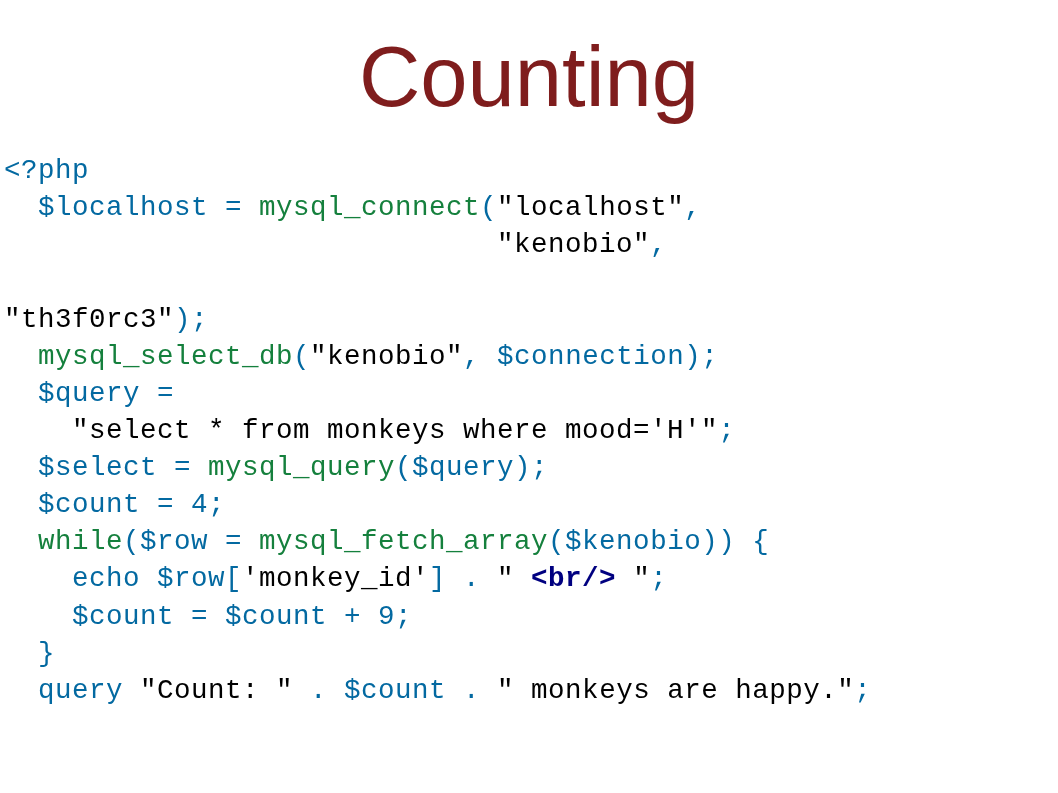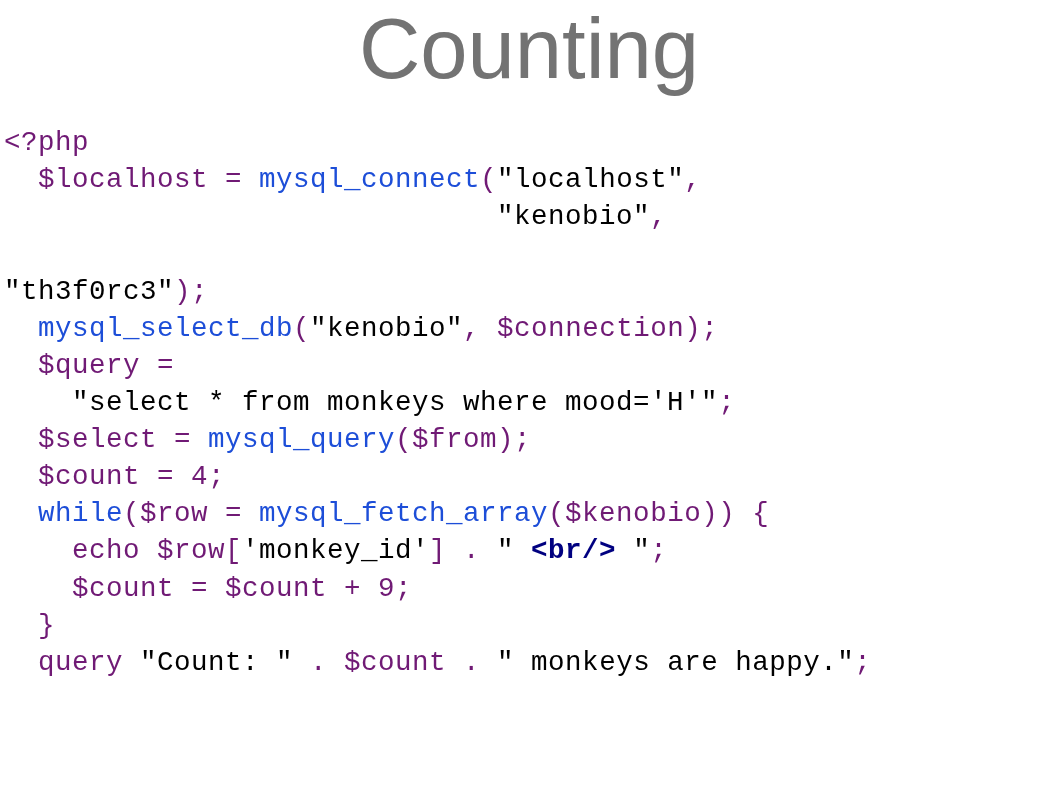--- a/index.html
+++ b/index.html
@@ -10,49 +10,50 @@
     body {
       background: #ffffff;
       width: 1058px;
       height: 793px;
       font-family: "Courier New", Courier, monospace;
       overflow: hidden;
     }
     .title {
       font-family: Verdana, Geneva, sans-serif;
       font-size: 85px;
-      color: #737373;
+      color: #7f1d1d;
       text-align: center;
+      margin-top: 28px;
       margin-bottom: 26px;
       font-weight: normal;
     }
     .code {
       font-size: 27.5px;
       line-height: 1.35;
       letter-spacing: 0.5px;
       white-space: pre;
       padding-left: 4px;
     }
     .black { color: #000000; }
-    .green { color: #701a75; font-family: Liberation Mono, monospace; }
-    .red { color: #1d4ed8; }
+    .green { color: #0369a1; font-family: Liberation Mono, monospace; }
+    .red { color: #15803d; }
     .tag { color: #000080; font-weight: bold; }
   </style>
 </head>
 <body>
 
 <h1 class="title">Counting</h1>
 
 <div class="code"><span class="green">&lt;?php</span>
 <span class="green">  $localhost = </span><span class="red">mysql_connect</span><span class="green">(</span><span class="black">"localhost"</span><span class="green">,</span>
 <span class="green">                             </span><span class="black">"kenobio"</span><span class="green">,</span>
 <span></span>
 <span class="black">"th3f0rc3"</span><span class="green">);</span>
 <span class="green">  </span><span class="red">mysql_select_db</span><span class="green">(</span><span class="black">"kenobio"</span><span class="green">, $connection);</span>
 <span class="green">  $query =</span>
 <span class="green">    </span><span class="black">"select * from monkeys where mood='H'"</span><span class="green">;</span>
-<span class="green">  $select = </span><span class="red">mysql_query</span><span class="green">($from);</span>
+<span class="green">  $select = </span><span class="red">mysql_query</span><span class="green">($query);</span>
 <span class="green">  $count = 4;</span>
 <span class="green">  </span><span class="red">while</span><span class="green">($row = </span><span class="red">mysql_fetch_array</span><span class="green">($kenobio)) {</span>
 <span class="green">    echo $row[</span><span class="black">'monkey_id'</span><span class="green">] . </span><span class="black">" </span><span class="tag">&lt;br/&gt;</span><span class="black"> "</span><span class="green">;</span>
 <span class="green">    $count = $count + 9;</span>
 <span class="green">  }</span>
 <span class="green">  query </span><span class="black">"Count: "</span><span class="green"> . $count . </span><span class="black">" monkeys are happy."</span><span class="green">;</span></div>
 
 </body></html>

